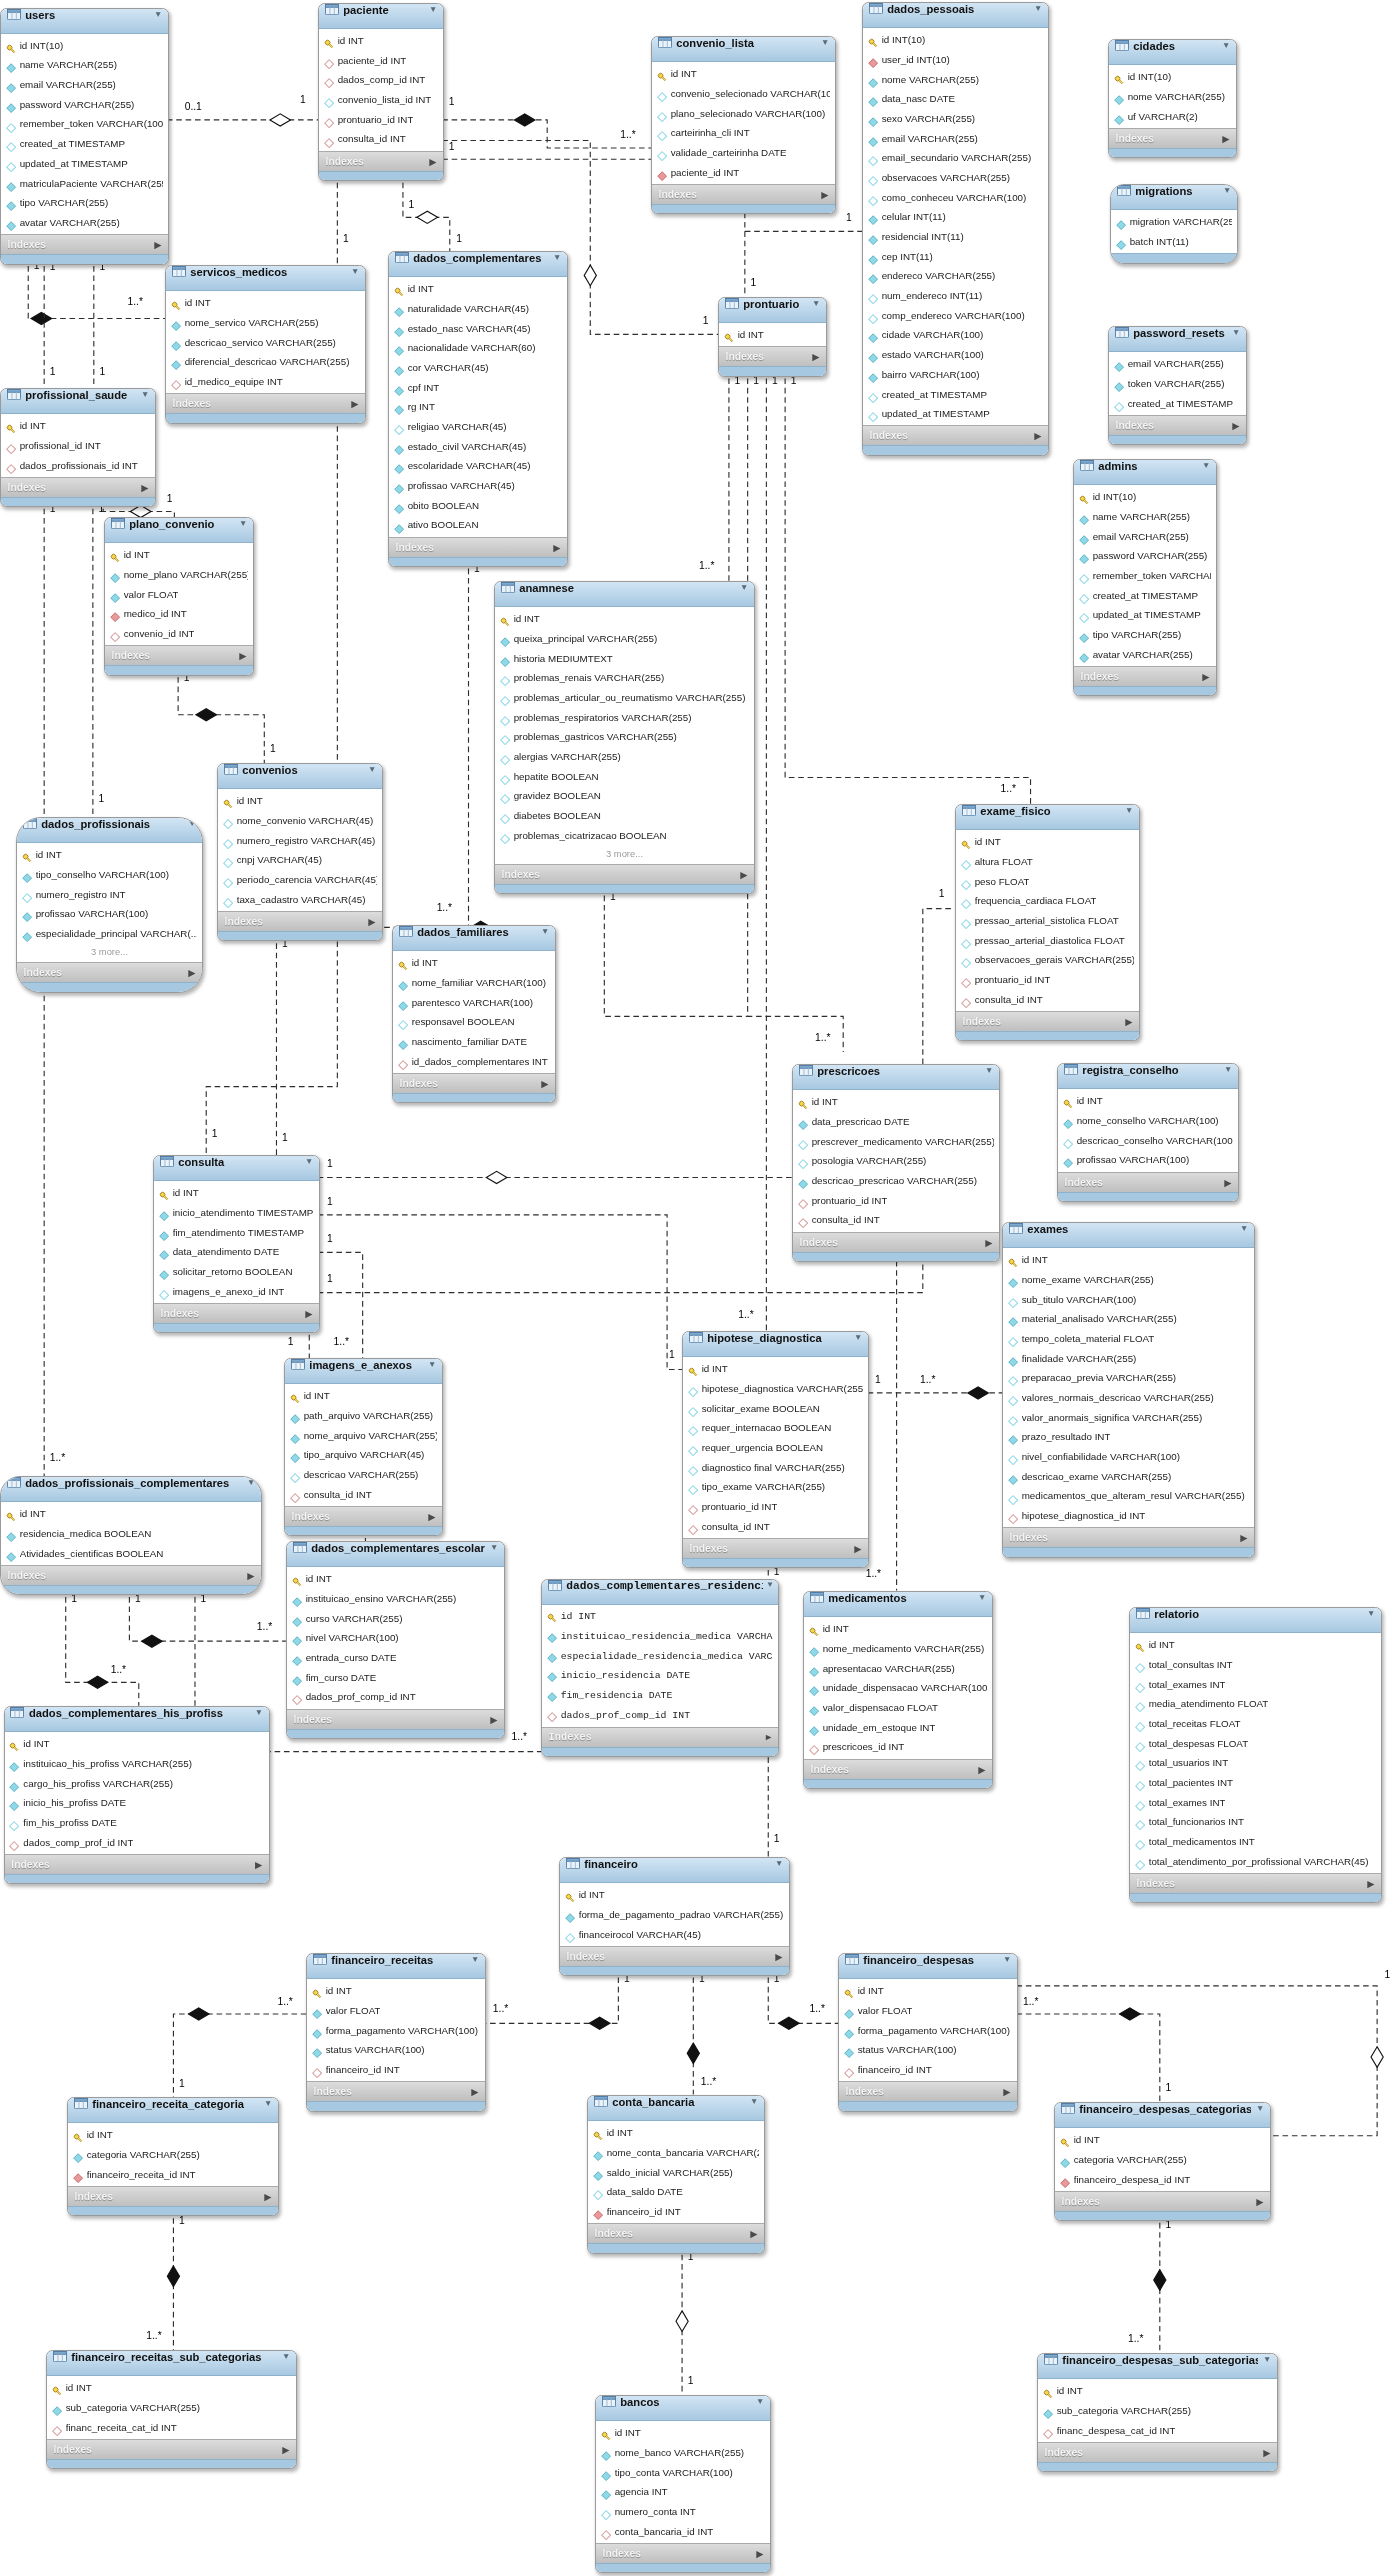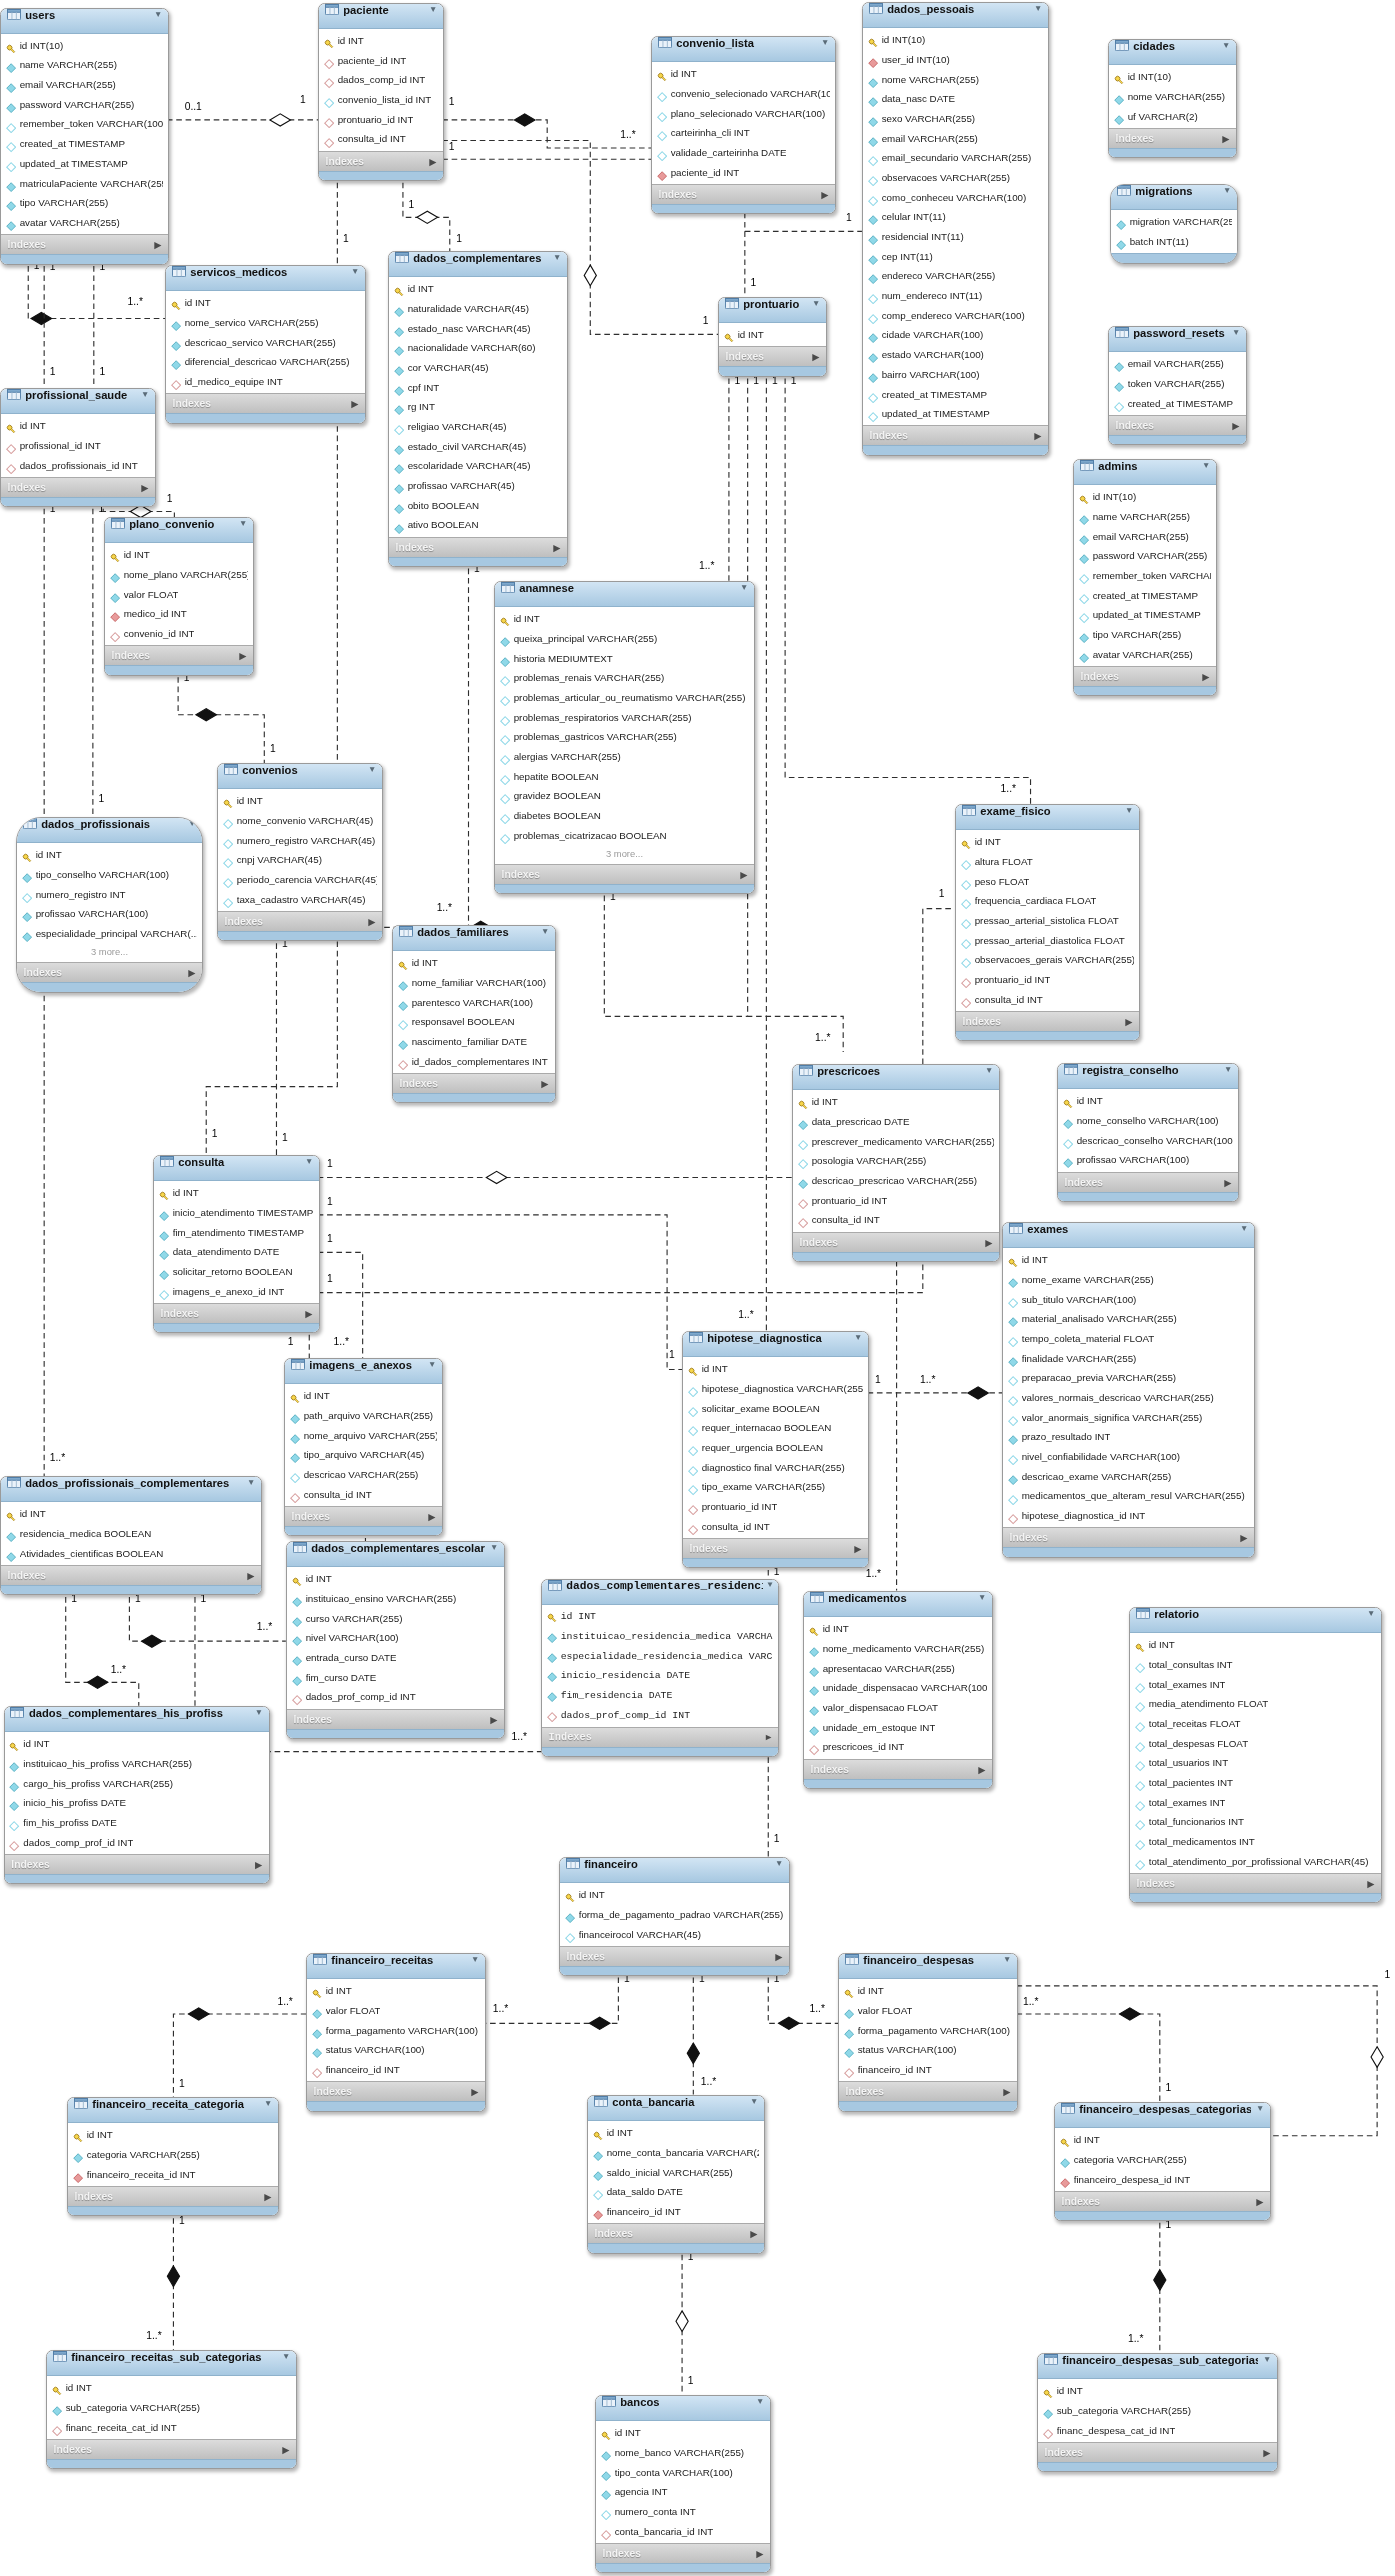--- a/index.html
+++ b/index.html
@@ -1750,21 +1750,21 @@
             </svg></span>
           <span class="ftext">consulta_id INT</span>
         </div>
       </div>
       <div class="idx-bar">
         <span class="idx-label">Indexes</span>
         <span class="idx-arrow">▶</span>
       </div>
       <div class="tbl-footer"></div>
     </div>
-    <div class="tbl" style="left: 0px; top: 1476px; width: 260px;">
+    <div class="tbl" style="left: 0px; top: 1476px; width: 260px; border-radius: 20px;">
       <div class="tbl-header">
         <span style="display: inline-flex;">
           <svg width="14" height="11.2" viewBox="0 0 15 12">
             <rect x="0.5" y="0.5" width="14" height="11" rx="1" fill="#eaf2fa" stroke="#4f7ca6"></rect>
             <rect x="0.5" y="0.5" width="14" height="3" fill="#7ea8cc" stroke="#4f7ca6"></rect>
             <line x1="5.3" y1="3.5" x2="5.3" y2="11" stroke="#9db8cf"></line>
             <line x1="10" y1="3.5" x2="10" y2="11" stroke="#9db8cf"></line>
           </svg>
         </span>
         <span class="tbl-title">dados_profissionais_complementares</span>

